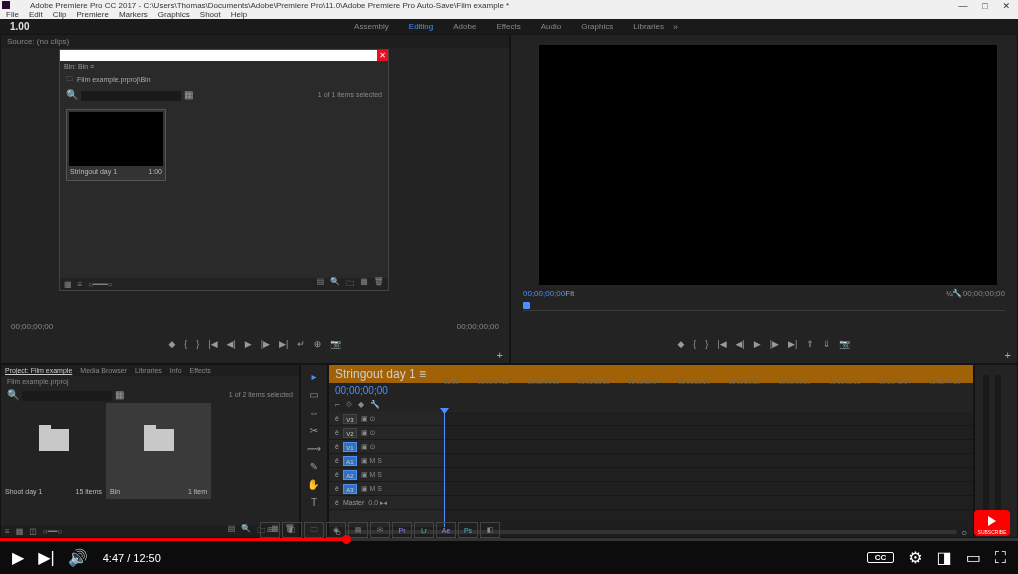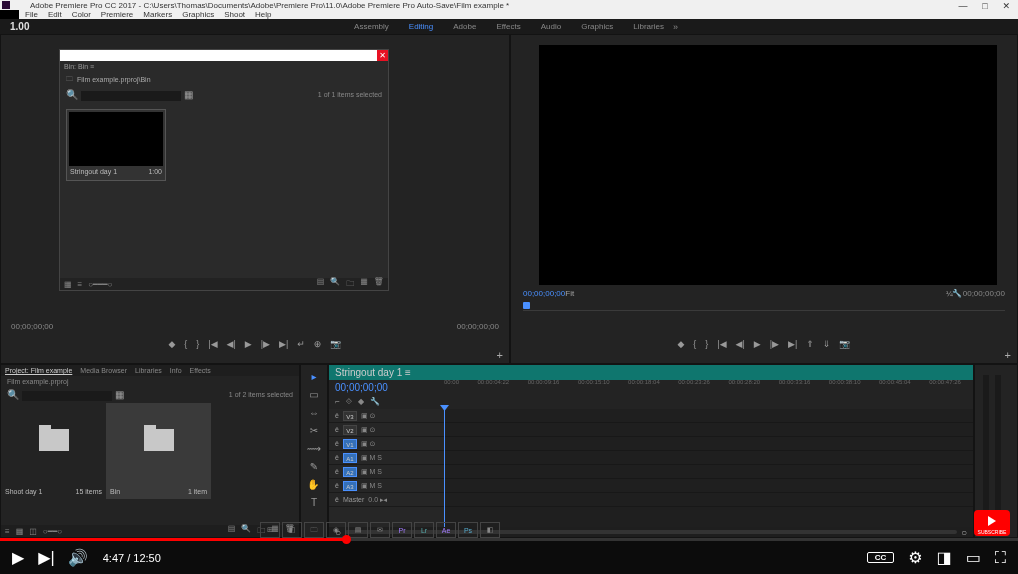--- a/index.html
+++ b/index.html
@@ -1,21 +1,21 @@
 <!DOCTYPE html>
 <html><head>
 <meta charset="utf-8">
 <style>
 * { margin:0; padding:0; box-sizing:border-box; font-family:"Segoe UI",Tahoma,sans-serif; user-select:none; }
 body { background:#000; width:1018px; height:574px; overflow:hidden; position:relative; color:#a0a0a0; font-size:10px; }
 .win-title { background:#f0f0f0; height:10px; display:flex; align-items:center; justify-content:space-between; padding:0 2px; }
 .win-title .t { font-size:8px; color:#333; display:flex; align-items:center; gap:20px; }
 .win-title .pr-icon { width:8px; height:8px; background:#2a0a35; display:inline-block; }
 .win-ctrls span { font-size:9px; color:#333; padding:0 6px; cursor:default; }
-.menu { background:#f0f0f0; height:9px; display:flex; gap:10px; padding-left:6px;margin-left:19px; }
+.menu { background:#f0f0f0; height:9px; display:flex; gap:10px; padding-left:6px; }
 .menu span { font-size:8px; color:#333; }
 .app { background:#232323; height:519px; position:relative;border-radius:11px; }
 .top-bar { background:#1a1a1a; height:15px; display:flex; align-items:center; justify-content:center; gap:20px; position:relative; }
 .top-bar .logo { position:absolute; left:10px; color:#e0e0e0; font-size:10px; font-weight:bold; }
 .top-bar span.tab { font-size:8px; color:#888; }
 .top-bar span.tab.active { color:#4a90ff; }
 .top-bar .chev { position:absolute; right:340px; color:#888; font-size:9px; }
 .panels-top { display:flex; height:330px; }
 .panel { border:1px solid #131313; position:relative; }
 .src-panel { width:510px; background:#232323; }
@@ -61,21 +61,21 @@
 .proj-item.sel { background:#3a3a3a; }
 .proj-item .folder { width:30px; height:22px; background:#c8c8c8; margin:22px auto 4px; position:relative; }
 .proj-item .folder::before { content:''; position:absolute; top:-4px; left:0; width:12px; height:4px; background:#c8c8c8; }
 .proj-item .cap { position:absolute; bottom:4px; left:4px; right:4px; font-size:7px; color:#bbb; display:flex; justify-content:space-between; }
 .proj-foot { position:absolute; bottom:0; left:0; right:0; height:12px; background:#1e1e1e; display:flex; justify-content:space-between; align-items:center; padding:0 4px; font-size:8px; color:#888; }
 .proj-foot .grp { display:flex; gap:6px; }
 .tool-col { width:28px; background:#232323; border:1px solid #131313; display:flex; flex-direction:column; align-items:center; gap:7px; padding-top:6px; }
 .tool-col span { font-size:10px; color:#999; cursor:default; }
 .tool-col span.a { color:#4a90ff; }
 .tl-panel { flex:1; background:#232323; border:1px solid #131313; position:relative; display:flex; flex-direction:column; }
-.tl-hdr { font-size:10px; color:#ccc; padding:2px 6px; background:#0f766e; }
+.tl-hdr { font-size:12px; color:#ccc; padding:2px 6px; background:#a16207; }
 .tl-tc-row { display:flex; align-items:center; padding:2px 6px; gap:6px; }
 .tl-tc { color:#4a90ff; font-size:10px; }
 .tl-tools { display:flex; gap:6px; padding:2px 6px; font-size:8px; color:#888; }
 .tl-ruler { position:absolute; top:14px; left:115px; right:12px; height:12px; display:flex; justify-content:space-between; font-size:6px; color:#666; }
 .tl-body { flex:1; display:flex; position:relative; }
 .tl-tracks-hdr { width:115px; background:#262626; }
 .track-h { height:14px; border-bottom:1px solid #1a1a1a; display:flex; align-items:center; font-size:7px; color:#999; padding-left:6px; gap:4px; }
 .track-h .tag { width:14px; height:10px; background:#333; border:1px solid #444; text-align:center; font-size:6px; line-height:10px; color:#ccc; }
 .track-h .tag.on { background:#3570b8; border-color:#4a90ff; }
 .track-h .ops { display:flex; gap:3px; color:#888; font-size:7px; }
@@ -112,41 +112,42 @@
     </div>
   <div class="win-ctrls">
     <span>—</span>
     <span>□</span>
     <span>✕</span>
   </div>
 </div>
 <div class="menu">
   <span>File</span>
   <span>Edit</span>
-  <span>Color</span>
+  <span>Clip</span>
   <span>Premiere</span>
   <span>Markers</span>
   <span>Graphics</span>
   <span>Shoot</span>
   <span>Help</span>
 </div>
 <div class="app">
   <div class="top-bar">
     <span class="logo">1.00</span>
     <span class="tab">Assembly</span>
     <span class="tab active">Editing</span>
     <span class="tab">Adobe</span>
     <span class="tab">Effects</span>
     <span class="tab">Audio</span>
     <span class="tab">Graphics</span>
     <span class="tab">Libraries</span>
     <span class="chev">»</span>
   </div>
   <div class="panels-top">
     <div class="panel src-panel">
+      <div class="hdr">Source: (no clips)</div>
       <div class="bin-window">
         <div class="bar">
             <span class="x">✕</span>
           </div>
         <div class="sub">Bin: Bin ≡</div>
         <div class="crumb">
             <span class="folder-ic">🗀</span>
             <span>Film example.prproj\Bin</span>
           </div>
         <div class="search">

